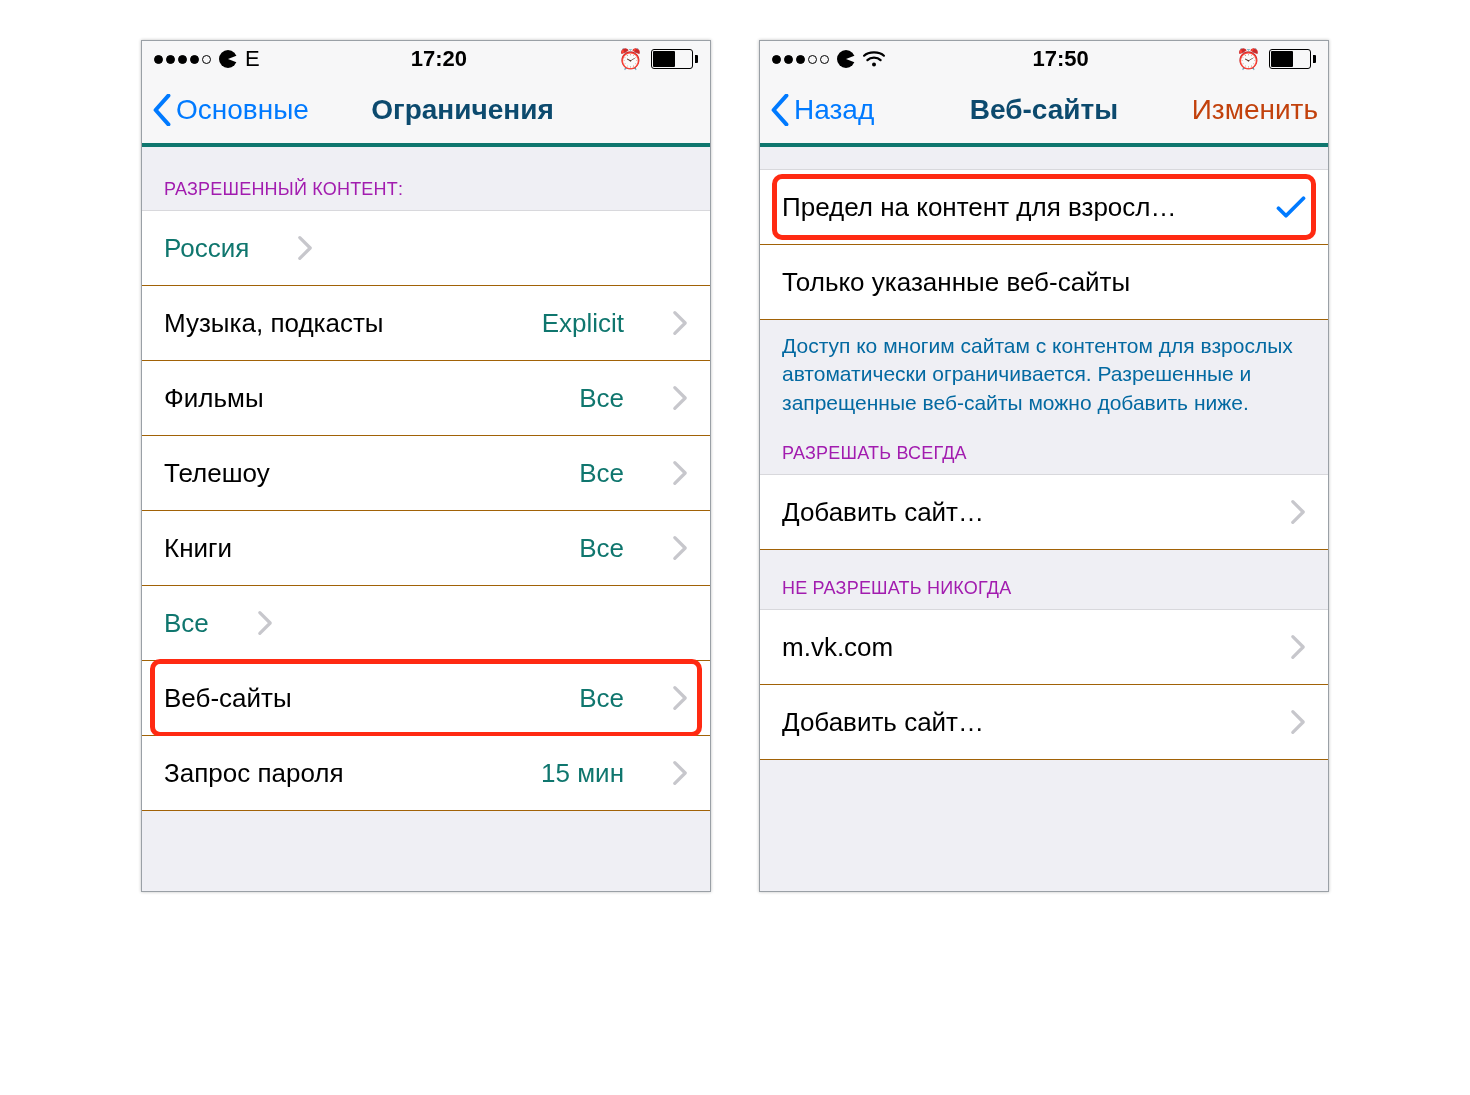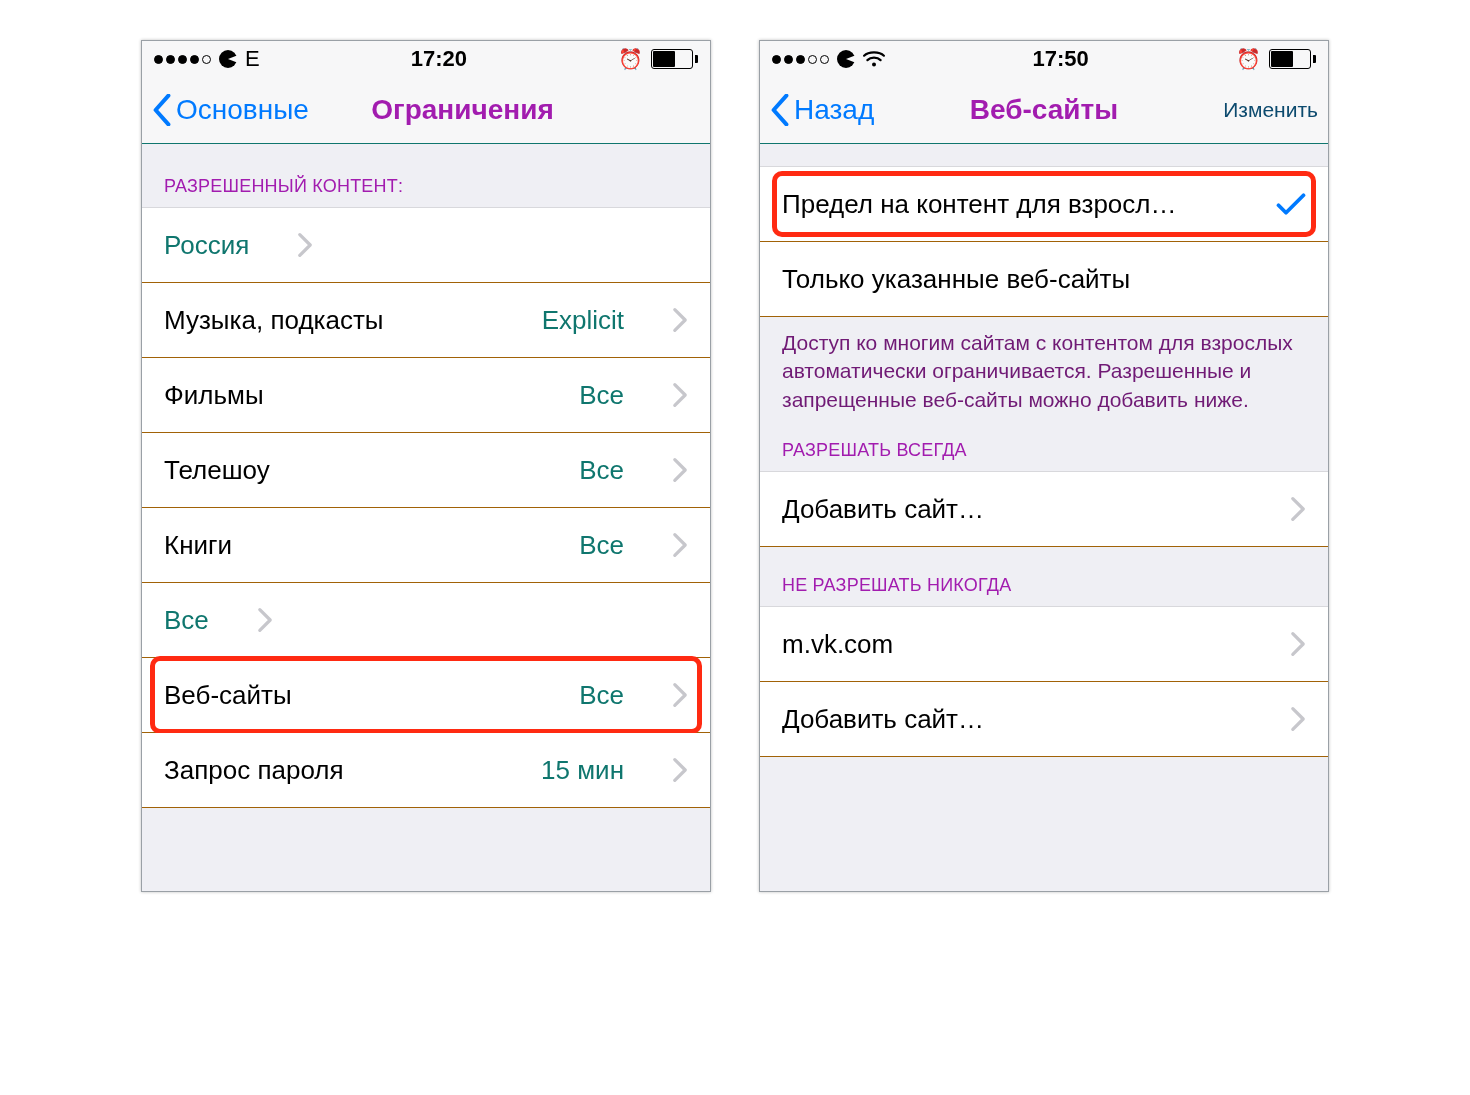--- a/index.html
+++ b/index.html
@@ -53,40 +53,40 @@
   .alarm { font-size: 20px; }
   .battery { display:flex; align-items:center; gap:2px; }
   .battery-body{ width:40px; height:18px; border:1.5px solid #000; border-radius:3px; position:relative; }
   .battery-fill{ position:absolute; left:1px; top:1px; bottom:1px; width:55%; background:#000; border-radius:1px; }
   .battery-tip{ width:3px; height:8px; background:#000; border-radius:0 1px 1px 0;}
   .wifi-icon { width:22px; height:16px; }
   
   .nav-bar {
     height: 66px;
     background: #f7f7f8;
-    border-bottom: 1px solid #0f766e;
+    border-bottom: 4px solid #0f766e;
     display: flex;
     align-items: center;
     justify-content: space-between;
     padding: 0 10px;
     position: relative;
   }
   .nav-back { display:flex; align-items:center; color:#007aff; font-size:28px; font-weight:400; cursor:pointer; }
   .nav-back svg { width:20px; height:32px; margin-right:4px; }
-  .nav-title { position:absolute; left:50%; transform:translateX(-50%); font-size:28px; font-weight:600; color:#a21caf; white-space:nowrap; }
+  .nav-title { position:absolute; left:50%; transform:translateX(-50%); font-size:28px; font-weight:600; color:#0c4a6e; white-space:nowrap; }
   .nav-title.shift-right { transform: translateX(-30%); }
-  .nav-edit { color:#0c4a6e; font-size:21px; cursor:pointer; visibility:hidden; }
+  .nav-edit { color:#c2410c; font-size:28px; cursor:pointer; visibility:hidden; }
   .nav-edit.show { visibility:visible; }
   
   .content { flex:1; overflow:hidden; background:#efeff4; }
   .section-header {
     color:#a21caf; font-size:18px; padding: 32px 22px 10px 22px; letter-spacing:0.2px;
   }
   .section-footer {
-    color:#701a75; font-size:21px; padding: 12px 22px 4px 22px; line-height:1.35;
+    color:#0369a1; font-size:21px; padding: 12px 22px 4px 22px; line-height:1.35;
   }
   .row {
     background:#fff; height:74px; border-bottom:1px solid #a16207;
     display:flex; align-items:center; padding:0 22px; position:relative;
     font-size:26px; color:#000; cursor:pointer;gap:32px;
   }
   .row.first { border-top:1px solid #d8d8dc; }
   .row .label { flex:1; white-space:nowrap; overflow:hidden; text-overflow:ellipsis; }
   .row .value { color:#0f766e; font-size:26px; margin-right:16px; }
   .chevron { color:#c7c7cc; }

